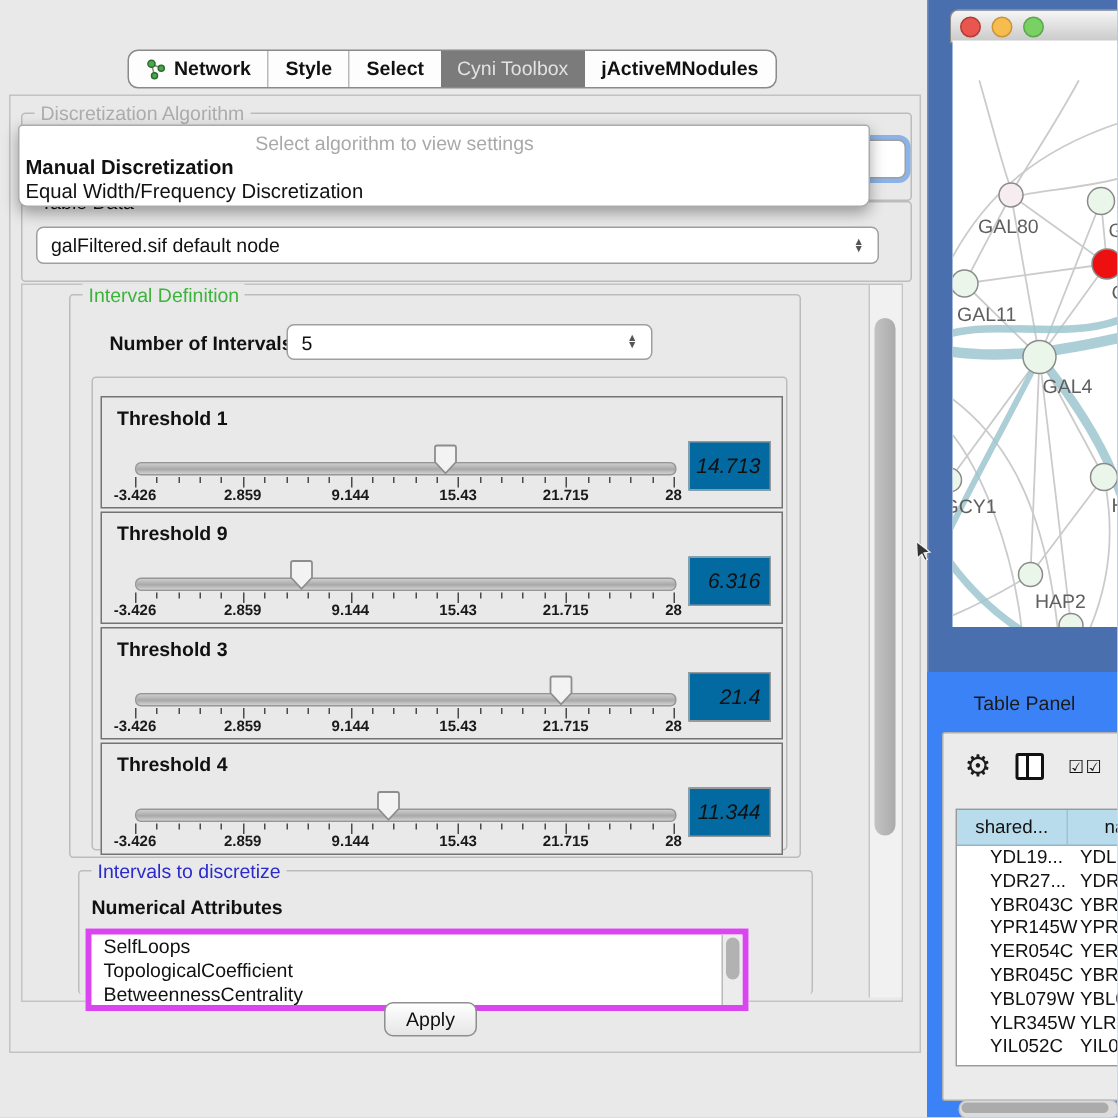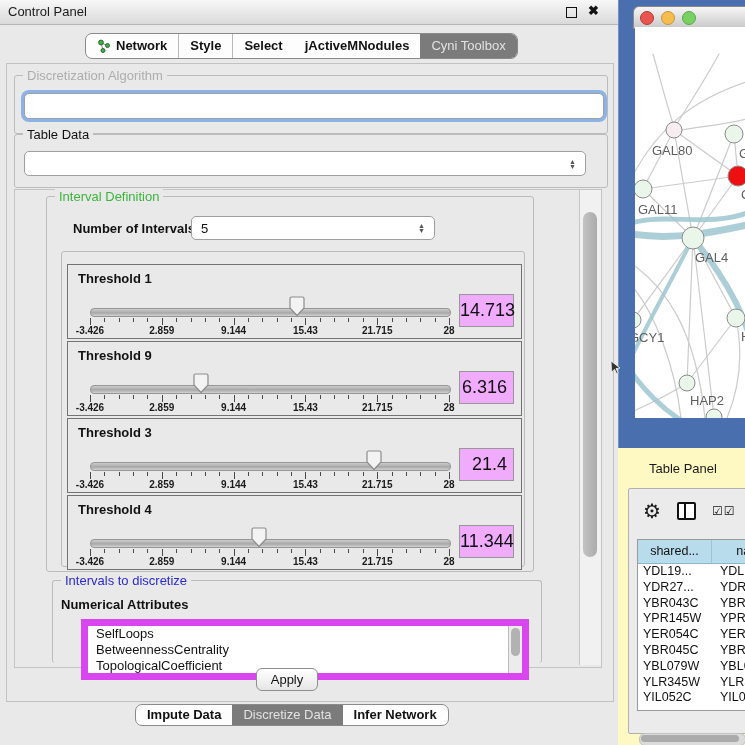--- a/index.html
+++ b/index.html
@@ -39,108 +39,104 @@
   .vscroll{position:absolute;left:564px;top:0;width:21px;height:475px;background:#f1f1f1;border-left:1px solid #c6c6c6;}
   .vscroll .thumb{position:absolute;left:3px;top:22px;width:14px;height:345px;background:linear-gradient(90deg,#c3c3c3,#ababab);border-radius:7px;}
   
   .tbox{position:relative;width:453px;height:73px;margin-bottom:2px;border:1px solid #737373;background:#e9e9e9;}
   .tbox .tlabel{position:absolute;left:10px;top:6px;font-weight:bold;font-size:13px;}
   .track{position:absolute;left:22px;top:43px;width:359px;height:7px;border-radius:4px;
     background:linear-gradient(#cdcdcd,#a8a8a8 55%,#d2d2d2);border:1px solid #969696;}
   .handle{position:absolute;top:31px;width:16px;height:21px;}
   .tick{position:absolute;width:1px;background:#4a4a4a;}
   .ticklab{position:absolute;width:60px;text-align:center;font-size:10px;font-weight:bold;color:#1a1a1a;}
-  .tval{position:absolute;left:391px;top:29px;width:47px;height:31px;line-height:31px;background:#f0abfc;
-    border:1px solid #979797;text-align:right;padding-right:6px;font-size:18px;}
-  
-  .attr-list{position:absolute;left:28px;top:38px;width:434px;height:47px;background:#fff;border:7px solid #d946ef;overflow:hidden;}
+  .tval{position:absolute;left:391px;top:29px;width:47px;height:31px;line-height:31px;background:#0369a1;
+    border:1px solid #979797;text-align:right;padding-right:6px;font-size:14px;font-style:italic;}
+  
+  .attr-list{position:absolute;left:4px;top:38px;width:434px;height:47px;background:#fff;border:4px solid #d946ef;overflow:hidden;}
   .attr-row{height:16px;line-height:16px;padding-left:8px;font-size:13px;}
   .attr-scroll{position:absolute;right:0;top:0;bottom:0;width:13px;background:#ececec;border-left:1px solid #bbb;}
   .attr-scroll .thumb{position:absolute;left:2px;top:2px;width:9px;height:28px;background:#b2b2b2;border-radius:5px;}
   .apply{position:absolute;left:249px;top:604px;width:62px;height:23px;border:1px solid #8f8f8f;border-radius:6px;
     background:linear-gradient(#ffffff,#e6e6e6);font-family:"Liberation Sans",sans-serif;font-size:13px;color:#111;}
   
   .popup{position:absolute;left:12px;top:83px;width:566px;height:53px;background:#fff;border:1px solid #ababab;
     border-radius:3px 3px 6px 6px;box-shadow:0 4px 10px rgba(0,0,0,.35);z-index:50;}
   .popup .hint{position:absolute;left:0;top:4px;width:500px;text-align:center;color:#a9a9a9;font-size:13px;}
   .popup-item{position:absolute;left:4px;height:16px;line-height:16px;font-size:13.5px;color:#111;white-space:nowrap;}
   
   .net-window{position:absolute;left:618px;top:0;width:127px;height:448px;background:#4a6fae;border-left:1px solid #7490c1;}
   .net-titlebar{position:absolute;left:14px;top:6px;width:113px;height:21px;border:1px solid #8b8b8b;border-right:none;
     border-radius:6px 0 0 0;background:linear-gradient(#f6f6f6,#c9c9c9);display:flex;align-items:center;padding-left:6px;gap:7px;}
   .light{width:12px;height:12px;border-radius:50%;}
   .net-canvas{position:absolute;left:16px;top:27px;width:111px;height:391px;background:#fff;overflow:hidden;}
   
-  .tp-area{position:absolute;left:618px;top:448px;width:127px;height:297px;background:#fef9c3;}
+  .tp-area{position:absolute;left:618px;top:448px;width:127px;height:297px;background:#3b82f6;}
   .tp-title{position:absolute;left:31px;top:13px;font-size:13px;color:#1a1a1a;}
   .tp-box{position:absolute;left:10px;top:40px;width:130px;height:244px;border:1px solid #b0b0b0;background:#ebebeb;border-radius:2px;}
   .tp-toolbar{position:absolute;left:14px;top:12px;display:flex;align-items:center;gap:16px;}
   .gear{font-size:20px;line-height:20px;color:#1c1c1c;}
   .splitico{width:15px;height:14px;border:2px solid #111;border-radius:2px;position:relative;background:#fff;}
   .splitico:before{content:"";position:absolute;left:5.5px;top:0;width:2px;height:100%;background:#111;}
   .checks{font-size:12px;letter-spacing:1px;color:#111;}
   .tp-table{position:absolute;left:8px;top:50px;width:160px;height:170px;background:#fff;border:1px solid #9a9a9a;overflow:hidden;}
   .tp-head{display:flex;height:23px;line-height:23px;background:#b9dcec;border-bottom:1px solid #8fb6c9;font-size:12.5px;}
   .tp-head .hc{text-align:center;border-right:1px solid #9fc2d4;}
   .tr{display:flex;height:15.8px;line-height:15.8px;font-size:12.5px;}
-  .tc1{width:73px;padding-left:5px;box-sizing:border-box;}
+  .tc1{width:73px;padding-left:22px;box-sizing:border-box;}
   .tc2{width:80px;padding-left:9px;box-sizing:border-box;}
   .hc1{width:73px;}
   .hc2{width:80px;}
   .hscroll{position:absolute;left:10px;top:244px;width:105px;height:11px;background:#dcdcdc;border:1px solid #c0c0c0;border-radius:6px;}
   .hscroll .thumb{position:absolute;left:1px;top:1px;width:98px;height:7px;background:#ababab;border-radius:4px;}
   svg{display:block;}
 </style>
 </head>
 <body>
 
 <div class="stage">
 
   <div class="control-panel">
-    <div class="cp-titlebar">
-      <span class="cp-title">Control Panel</span>
-      <span class="cp-float"></span>
-      <span class="cp-close">✖</span>
-    </div>
 
     <div class="tabbar top-tabbar" id="top-tabbar">
         <div class="seg">
           <svg width="14" height="15" viewBox="0 0 14 15" style="margin-right:5px">
             <line x1="4" y1="4" x2="10" y2="6" stroke="#8a8a8a"></line>
             <line x1="4" y1="4" x2="6" y2="11" stroke="#8a8a8a"></line>
             <circle cx="4" cy="3.5" r="2.4" fill="#49a94d" stroke="#2c6b2e"></circle>
             <circle cx="10.5" cy="6.5" r="2" fill="#49a94d" stroke="#2c6b2e"></circle>
             <circle cx="6" cy="11.5" r="2" fill="#49a94d" stroke="#2c6b2e"></circle>
           </svg>
           <span>Network</span>
         </div>
         <div class="seg div-l">
           <span>Style</span>
         </div>
         <div class="seg div-l">
           <span>Select</span>
         </div>
+        <div class="seg sel">
+          <span>Cyni Toolbox</span>
+        </div>
         <div class="seg">
           <span>jActiveMNodules</span>
-        </div>
-        <div class="seg sel">
-          <span>Cyni Toolbox</span>
         </div>
       </div>
 
     <div class="content">
 
       <div class="group" style="left:7px;top:11px;width:592px;height:57px;">
         <span class="glabel gray">Discretization Algorithm</span>
         <div class="combo focus" style="left:9px;top:17px;width:560px;height:24px;"></div>
       </div>
 
       <div class="group" style="left:7px;top:70px;width:592px;height:52px;">
         <span class="glabel">Table Data</span>
         <div class="combo" style="left:9px;top:16px;width:542px;height:23px;">
+          <span>galFiltered.sif default node</span>
           <span class="spin">
               <span>▲</span>
               <span>▼</span>
             </span>
         </div>
       </div>
 
       <div class="scrollpane">
 
         <div class="group" style="left:31px;top:6px;width:486px;height:374px;">
@@ -327,49 +323,45 @@
               </div>
           </div>
         </div>
 
         <div class="group" style="left:37px;top:390px;width:488px;height:82px;border-bottom:none;">
           <span class="glabel blue">Intervals to discretize</span>
           <div class="bold" style="position:absolute;left:8px;top:16px;">Numerical Attributes</div>
           <div class="attr-list" id="attr-list">
 
           <div class="attr-row">SelfLoops</div>
+              <div class="attr-row">TopologicalCoefficient</div>
               <div class="attr-row">BetweennessCentrality</div>
-              <div class="attr-row">TopologicalCoefficient</div>
               <div class="attr-scroll">
                 <div class="thumb"></div>
               </div>
             </div>
         </div>
 
         <div class="vscroll">
             <div class="thumb"></div>
           </div>
       </div>
 
       <button class="apply">Apply</button>
     </div>
 
-    <div class="tabbar bottom-tabbar" id="bottom-tabbar">
-        <div class="seg">
-          <span>Impute Data</span>
-        </div>
-        <div class="seg sel">
-          <span>Discretize Data</span>
-        </div>
-        <div class="seg">
-          <span>Infer Network</span>
-        </div>
-      </div>
   </div>
 
+  <div class="popup">
+    <div class="hint">Select algorithm to view settings</div>
+    <div id="popup-items">
+        <div class="popup-item bold" style="top: 20px;">Manual Discretization</div>
+        <div class="popup-item" style="top: 36px;">Equal Width/Frequency Discretization</div>
+      </div>
+  </div>
 
   <div class="net-window">
     <div class="net-titlebar" id="net-titlebar">
         <span class="light" style="background: rgb(233, 86, 79); border: 1px solid rgb(178, 60, 54);"></span>
         <span class="light" style="background: rgb(246, 189, 78); border: 1px solid rgb(200, 150, 58);"></span>
         <span class="light" style="background: rgb(121, 208, 99); border: 1px solid rgb(90, 168, 74);"></span>
       </div>
     <div class="net-canvas">
       <svg id="netsvg" width="111" height="391" viewBox="0 0 111 391">
           <path d="M111 55 C60 72 22 100 -4 152" stroke="#cbcbcb" stroke-width="1.2" fill="none" stroke-linecap="round"></path>

